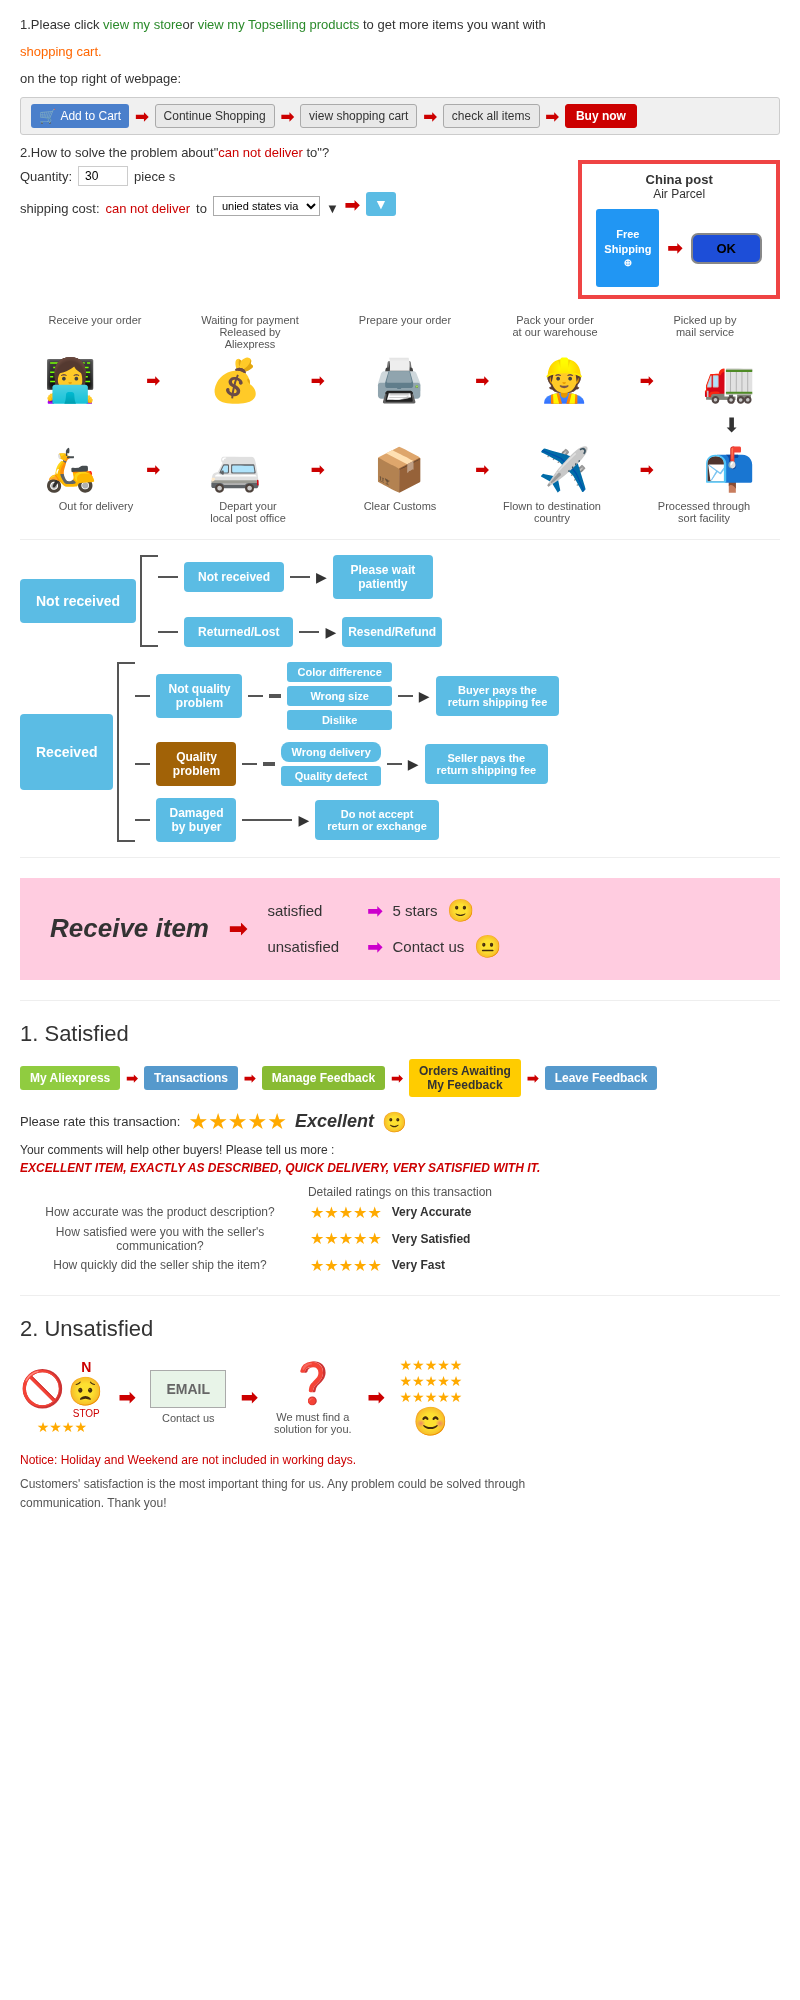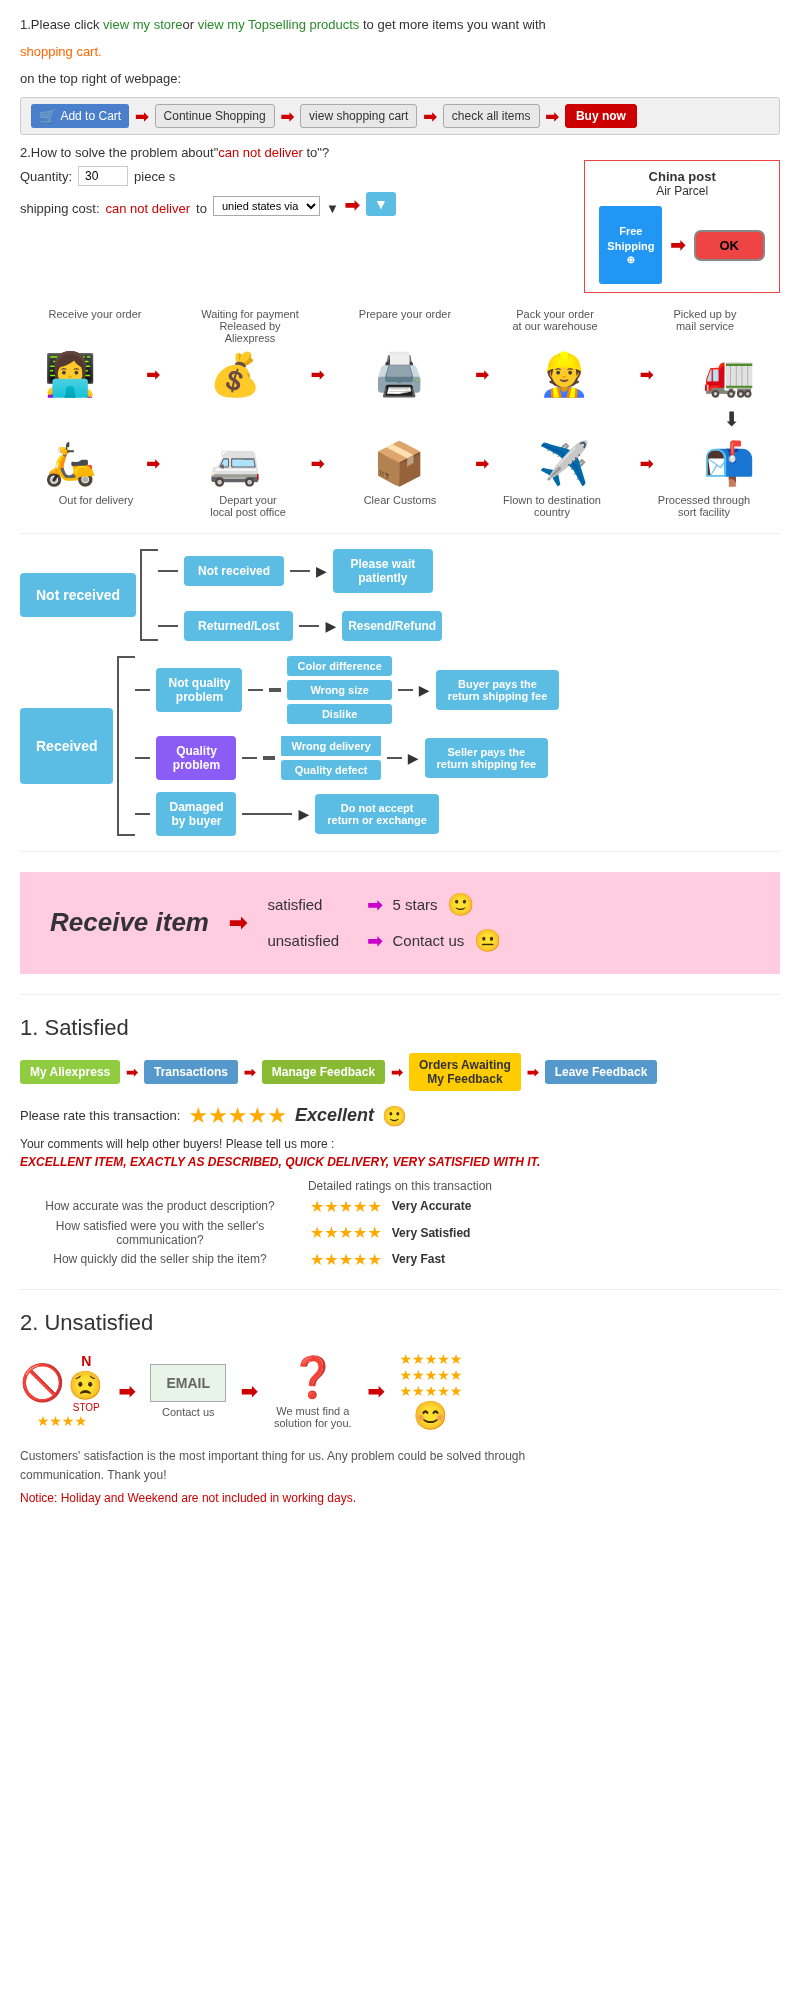--- a/index.html
+++ b/index.html
@@ -91,31 +91,31 @@
           <span class="red-text">can not deliver</span>
           <span> to </span>
           <select class="shipping-select">
             <option>unied states via</option>
           </select>
           <span>▼</span>
           <span class="red-arrow-big">➡</span>
           <span style="background:#5bbce4;color:white;padding:4px 8px;font-size:14px;border-radius:3px;cursor:pointer;">▼</span>
         </div>
       </div>
-      <div style="border:1px solid #ef4444;padding:8px 14px;text-align:center;min-width:160px;">
+      <div style="border:4px solid #ef4444;padding:8px 14px;text-align:center;min-width:160px;">
         <div style="font-weight:bold;font-size:13px;">China post</div>
         <div style="font-size:12px;">Air Parcel</div>
         <div style="display:flex;align-items:center;gap:8px;margin-top:8px;">
           <div style="background:#2196f3;color:white;padding:18px 8px;text-align:center;font-size:11px;font-weight:bold;border-radius:3px;line-height:1.3;">
             <div>Free</div>
             <div>Shipping</div>
             <div style="font-size:10px;">⊕</div>
           </div>
           <span style="color:#cc0000;font-size:18px;font-weight:bold;">➡</span>
-          <button style="background:#ef4444;border:2px solid #888;padding:6px 24px;font-size:13px;font-weight:bold;border-radius:7px;cursor:pointer;">OK</button>
+          <button style="background:#1d4ed8;border:2px solid #888;padding:6px 24px;font-size:13px;font-weight:bold;border-radius:7px;cursor:pointer;">OK</button>
         </div>
       </div>
     </div>
   </div>
 
 
   <div class="process-section">
 
     <div style="display:flex;justify-content:space-around;margin-bottom:6px;">
       <div style="width:100px;text-align:center;font-size:11px;color:#555;">Receive your order</div>
@@ -207,25 +207,25 @@
               <div style="background:#5bbce4;color:white;padding:4px 10px;border-radius:3px;font-size:11px;font-weight:bold;text-align:center;">Wrong size</div>
               <div style="background:#5bbce4;color:white;padding:4px 10px;border-radius:3px;font-size:11px;font-weight:bold;text-align:center;">Dislike</div>
             </div>
             <div style="width:15px;height:2px;background:#555;align-self:center;"></div>
             <span style="color:#333;font-size:14px;align-self:center;">▶</span>
             <div style="background:#5bbce4;color:white;padding:8px 12px;border-radius:4px;font-size:11px;font-weight:bold;text-align:center;min-width:100px;">Buyer pays the<br>return shipping fee</div>
           </div>
 
           <div style="display:flex;align-items:center;gap:6px;">
             <div style="width:15px;height:2px;background:#555;"></div>
-            <div style="background:#8b5cf6;color:white;padding:8px 12px;border-radius:4px;font-size:12px;font-weight:bold;text-align:center;min-width:80px;">Quality<br>problem</div>
+            <div style="background:#a16207;color:white;padding:8px 12px;border-radius:4px;font-size:12px;font-weight:bold;text-align:center;min-width:80px;">Quality<br>problem</div>
             <div style="width:15px;height:2px;background:#555;"></div>
             <div style="border-left:2px solid #555;border-top:2px solid #555;border-bottom:2px solid #555;width:12px;"></div>
             <div style="display:flex;flex-direction:column;gap:4px;">
-              <div style="background:#5bbce4;color:white;padding:4px 10px;border-radius:1px;font-size:11px;font-weight:bold;text-align:center;">Wrong delivery</div>
+              <div style="background:#5bbce4;color:white;padding:4px 10px;border-radius:8px;font-size:11px;font-weight:bold;text-align:center;">Wrong delivery</div>
               <div style="background:#5bbce4;color:white;padding:4px 10px;border-radius:3px;font-size:11px;font-weight:bold;text-align:center;">Quality defect</div>
             </div>
             <div style="width:15px;height:2px;background:#555;align-self:center;"></div>
             <span style="color:#333;font-size:14px;align-self:center;">▶</span>
             <div style="background:#5bbce4;color:white;padding:8px 12px;border-radius:4px;font-size:11px;font-weight:bold;text-align:center;min-width:100px;">Seller pays the<br>return shipping fee</div>
           </div>
 
           <div style="display:flex;align-items:center;gap:6px;">
             <div style="width:15px;height:2px;background:#555;"></div>
             <div style="background:#5bbce4;color:white;padding:8px 12px;border-radius:4px;font-size:12px;font-weight:bold;text-align:center;min-width:80px;">Damaged<br>by buyer</div>
@@ -340,20 +340,20 @@
       </div>
       <span style="color:#cc0000;font-size:20px;font-weight:bold;">➡</span>
 
       <div style="text-align:center;">
         <div style="color:#ffaa00;font-size:14px;">★★★★★</div>
         <div style="color:#ffaa00;font-size:14px;">★★★★★</div>
         <div style="color:#ffaa00;font-size:14px;">★★★★★</div>
         <span style="font-size:28px;">😊</span>
       </div>
     </div>
+    <div style="color:#cc0000;font-size:12px;margin-top:6px;">Notice: Holiday and Weekend are not included in working days.</div>
     <div style="font-size:12px;color:#555;margin-top:8px;line-height:1.6;">
       <span>Customers' satisfaction is the most important thing for us. Any problem could be solved through</span><br>
       <span>communication. Thank you!</span>
     </div>
-    <div style="color:#cc0000;font-size:12px;margin-top:6px;">Notice: Holiday and Weekend are not included in working days.</div>
   </div>
 
 </div>
 
 </body></html>

